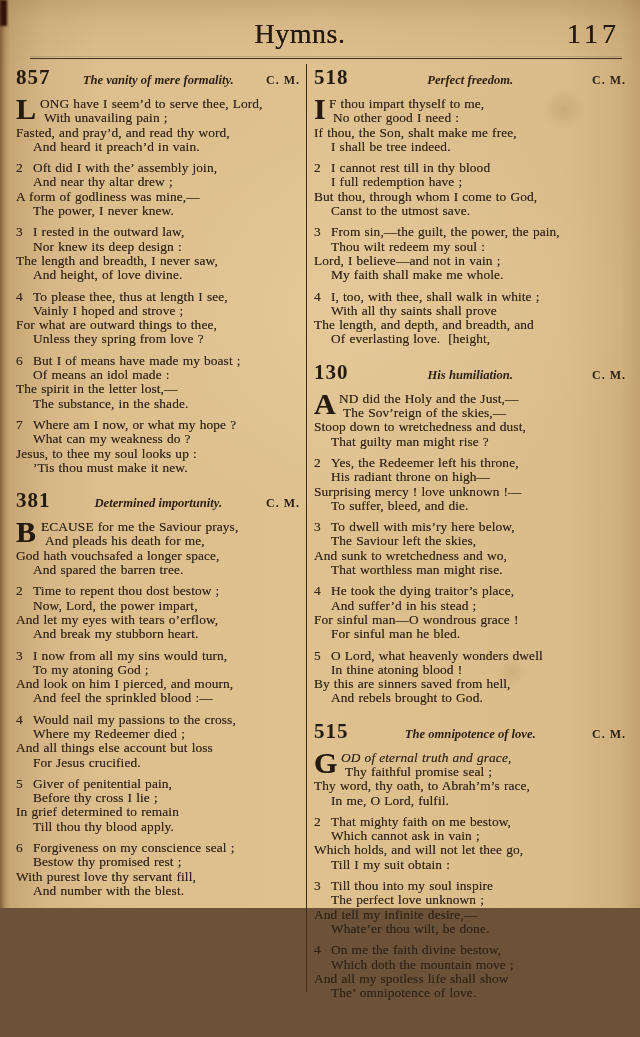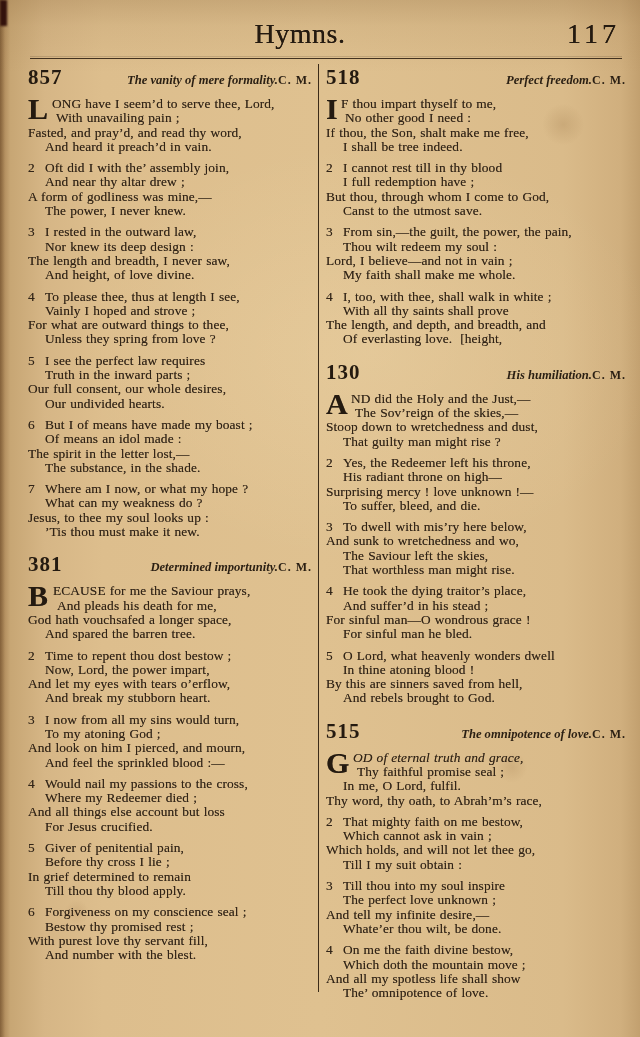--- a/index.html
+++ b/index.html
@@ -1,18 +1,18 @@
 <!DOCTYPE html>
 <html><head>
 <meta charset="utf-8">
 <style>
   html,body{margin:0;padding:0;}
   body{width:640px;height:1037px;overflow:hidden;background:#6b5238;}
   .page{
-    position:relative;width:640px;height:1037px;
+    position:relative;width:640px;height:908px;
     font-family:"Liberation Serif","DejaVu Serif",serif;
     color:#312417;
     background:
       radial-gradient(ellipse 420px 300px at 58% 34%, rgba(255,238,198,0.18), transparent 70%),
       radial-gradient(circle 30px at 88% 12%, rgba(130,90,45,0.18), transparent 70%),
       radial-gradient(circle 22px at 80% 74%, rgba(130,90,45,0.14), transparent 70%),
       radial-gradient(circle 18px at 12% 88%, rgba(130,90,45,0.12), transparent 70%),
       linear-gradient(180deg, rgba(140,104,60,0.28) 0, rgba(140,104,60,0.10) 2.5%, rgba(140,104,60,0.0) 7%),
       linear-gradient(90deg, #a27c4e 0, #c7a674 1.6%, #d6b686 7%, #ddbe8d 16%, #dfc190 50%, #dabb8a 88%, #d0af7e 97%, #c2a06f 100%);
   }
@@ -25,28 +25,28 @@
     letter-spacing:0.5px;text-shadow:0 0 0.5px #241a10;
   }
   .page-num{
     position:absolute;right:20px;top:18px;font-size:28px;color:#241a10;
     letter-spacing:4px;text-shadow:0 0 0.5px #241a10;
   }
   .header-rule{
     position:absolute;left:30px;right:18px;top:58px;height:0;
     border-top:1.7px solid #43321f;box-shadow:0 -2px 0 rgba(67,50,31,0.18);
   }
-  .columns{position:absolute;top:64px;left:28px;right:14px;display:flex;align-items:flex-start;}
+  .columns{position:absolute;top:64px;left:16px;right:14px;display:flex;align-items:flex-start;}
   .col{width:284px;}
   .col.right{flex:1;}
   .divider{width:0;border-left:1.6px solid #3b2b18;height:928px;margin:0 7px 0 6px;}
   .hymn-head{display:flex;align-items:baseline;margin:1px 0 7px 0;}
   .hymn + .hymn .hymn-head{margin-top:13px;}
   .hymn-head .num{font-size:21px;font-weight:bold;letter-spacing:1px;color:#241a10;}
-  .hymn-head .title{flex:1;text-align:right;font-style:italic;font-weight:bold;font-size:12.6px;color:#2a1f13;}
+  .hymn-head .title{flex:1;text-align:center;font-style:italic;font-weight:bold;font-size:12.6px;color:#2a1f13;}
   .hymn-head .meter{font-size:12px;font-weight:bold;letter-spacing:1px;color:#2a1f13;}
   .stanza{margin-bottom:7px;position:relative;}
   .line{
     font-size:13.4px;line-height:14.3px;white-space:nowrap;
     letter-spacing:0.1px;word-spacing:0.6px;
     text-shadow:0 0 0.4px rgba(49,36,23,0.55);
   }
   .line.ind{padding-left:17px;}
   .snum{display:inline-block;width:17px;}
   .drop{
@@ -94,26 +94,20 @@
             <div class="line"><span class="snum">3</span>I rested in the outward law,</div>
             <div class="line ind">Nor knew its deep design :</div>
             <div class="line">The length and breadth, I never saw,</div>
             <div class="line ind">And height, of love divine.</div>
           </div>
           <div class="stanza">
             <div class="line"><span class="snum">4</span>To please thee, thus at length I see,</div>
             <div class="line ind">Vainly I hoped and strove ;</div>
             <div class="line">For what are outward things to thee,</div>
             <div class="line ind">Unless they spring from love ?</div>
-          </div>
-          <div class="stanza">
-            <div class="line"><span class="snum">5</span>I see the perfect law requires</div>
-            <div class="line ind">Truth in the inward parts ;</div>
-            <div class="line">Our full consent, our whole desires,</div>
-            <div class="line ind">Our undivided hearts.</div>
           </div>
           <div class="stanza">
             <div class="line"><span class="snum">6</span>But I of means have made my boast ;</div>
             <div class="line ind">Of means an idol made :</div>
             <div class="line">The spirit in the letter lost,—</div>
             <div class="line ind">The substance, in the shade.</div>
           </div>
           <div class="stanza">
             <div class="line"><span class="snum">7</span>Where am I now, or what my hope ?</div>
             <div class="line ind">What can my weakness do ?</div>
@@ -217,22 +211,22 @@
             <div class="line ind">That guilty man might rise ?</div>
           </div>
           <div class="stanza">
             <div class="line"><span class="snum">2</span>Yes, the Redeemer left his throne,</div>
             <div class="line ind">His radiant throne on high—</div>
             <div class="line">Surprising mercy ! love unknown !—</div>
             <div class="line ind">To suffer, bleed, and die.</div>
           </div>
           <div class="stanza">
             <div class="line"><span class="snum">3</span>To dwell with mis’ry here below,</div>
+            <div class="line ind">The Saviour left the skies,</div>
             <div class="line">And sunk to wretchedness and wo,</div>
-            <div class="line ind">The Saviour left the skies,</div>
             <div class="line ind">That worthless man might rise.</div>
           </div>
           <div class="stanza">
             <div class="line"><span class="snum">4</span>He took the dying traitor’s place,</div>
             <div class="line ind">And suffer’d in his stead ;</div>
             <div class="line">For sinful man—O wondrous grace !</div>
             <div class="line ind">For sinful man he bled.</div>
           </div>
           <div class="stanza">
             <div class="line"><span class="snum">5</span>O Lord, what heavenly wonders dwell</div>
@@ -244,22 +238,22 @@
         <section class="hymn">
           <div class="hymn-head">
             <span class="num">515</span>
             <span class="title">The omnipotence of love.</span>
             <span class="meter">C. M.</span>
           </div>
           <div class="stanza capst">
             <span class="drop">G</span>
             <div class="line" style="padding-left: 27px; font-style: italic;">OD of eternal truth and grace,</div>
             <div class="line" style="padding-left: 31px;">Thy faithful promise seal ;</div>
+            <div class="line">Thy word, thy oath, to Abrah’m’s race,</div>
             <div class="line ind">In me, O Lord, fulfil.</div>
-            <div class="line">Thy word, thy oath, to Abrah’m’s race,</div>
           </div>
           <div class="stanza">
             <div class="line"><span class="snum">2</span>That mighty faith on me bestow,</div>
             <div class="line ind">Which cannot ask in vain ;</div>
             <div class="line">Which holds, and will not let thee go,</div>
             <div class="line ind">Till I my suit obtain :</div>
           </div>
           <div class="stanza">
             <div class="line"><span class="snum">3</span>Till thou into my soul inspire</div>
             <div class="line ind">The perfect love unknown ;</div>

